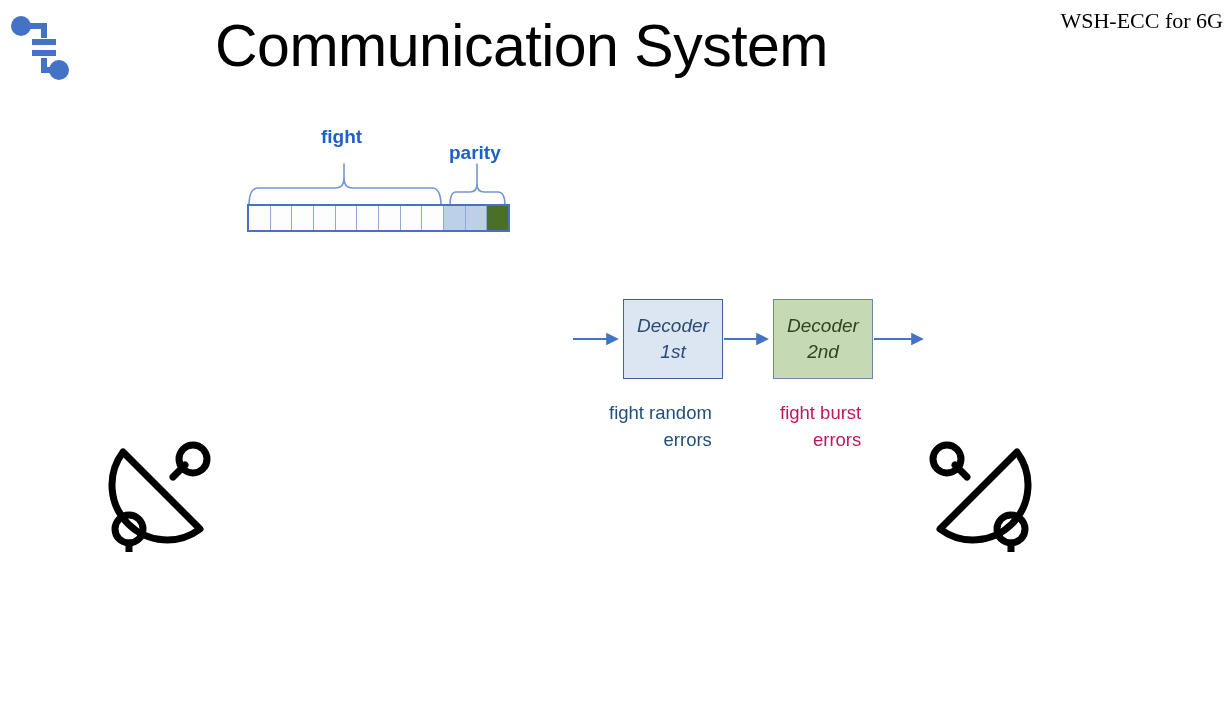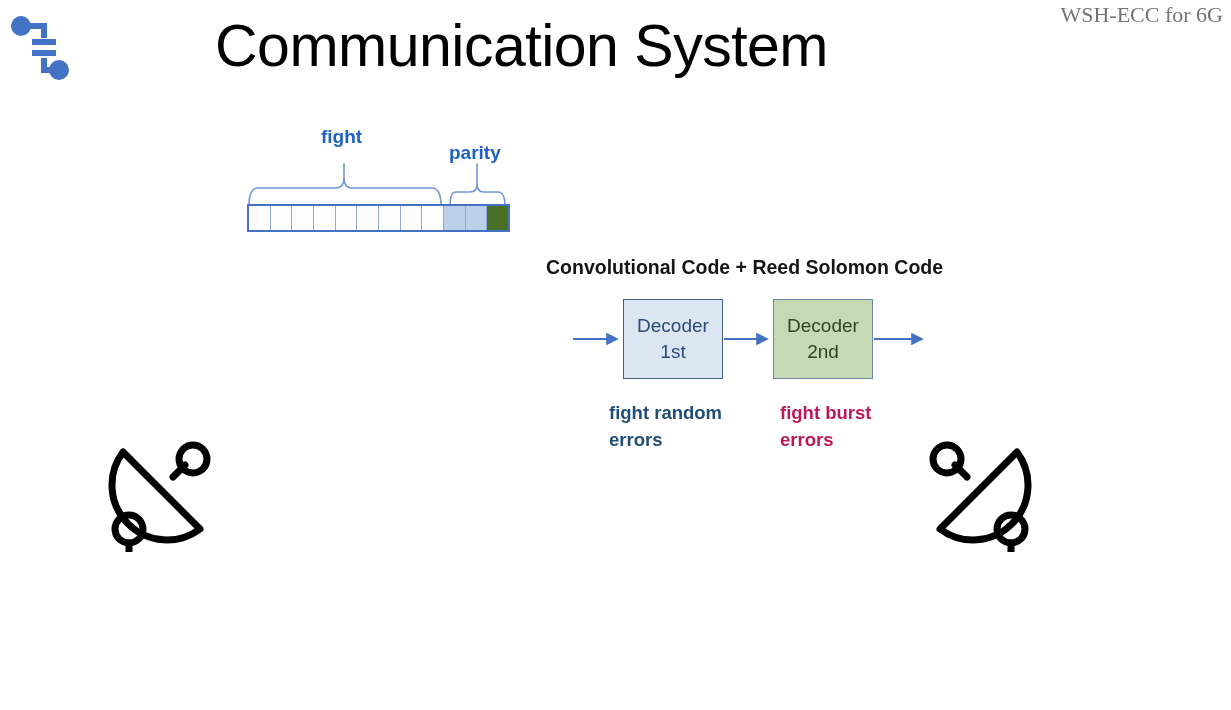--- a/index.html
+++ b/index.html
@@ -34,24 +34,24 @@
     font-family: "Liberation Sans", sans-serif;
     font-size: 59px;
     font-weight: 400;
     color: #000000;
     letter-spacing: -0.5px;
     white-space: nowrap;
   }
   #corner-tag {
     position: absolute;
     right: 8px;
-    top: 2px;
+    top: 8px;
     font-family: "Liberation Serif", serif;
     font-size: 22px;
-    color: #737373;
+    color: #000000;
     white-space: nowrap;
   }
 
   
   #codeword-group {
     position: absolute;
     left: 245px;
     top: 126px;
     width: 280px;
     height: 112px;
@@ -106,20 +106,21 @@
     font-weight: bold;
     color: #151515;
     white-space: nowrap;
   }
   #decoder-chain {
     position: absolute;
     left: 560px;
     top: 292px;
     width: 380px;
     height: 96px;
+    font-style: italic;
   }
   #chain-arrows {
     position: absolute;
     left: 0;
     top: 0;
     width: 380px;
     height: 96px;
   }
   .decoder-box {
     position: absolute;
@@ -147,23 +148,24 @@
     background: #c5d9b5;
     border: 1.6px solid #6d8aa8;
     color: #33431f;
   }
   .decoder-line { display: block; }
 
   .fight-label {
     position: absolute;
     font-family: "Liberation Sans", sans-serif;
     font-size: 18.5px;
-    font-weight: bold;
+    font-weight: normal;
     line-height: 1.45;
     white-space: pre-line;
+    text-align: right;
   }
   #fight-random { left: 609px; top: 400px; color: #1f4e79; }
   #fight-burst  { left: 780px; top: 400px; color: #be185d; }
 
   
   .antenna {
     position: absolute;
     width: 140px;
     height: 160px;
   }
@@ -239,21 +241,20 @@
       <div class="cw-cell cw-white"></div>
       <div class="cw-cell cw-white"></div>
       <div class="cw-cell cw-white"></div>
       <div class="cw-cell cw-white"></div>
       <div class="cw-cell cw-blue"></div>
       <div class="cw-cell cw-blue"></div>
       <div class="cw-cell cw-green"></div>
     </div>
   </div>
 
-  <div id="decoder-heading">Convolutional Code + Reed Solomon Code</div>
 
   <div id="decoder-chain">
     <svg id="chain-arrows" viewBox="0 0 380 96" width="380" height="96" aria-hidden="true">
       <defs>
         <marker id="ah" markerWidth="7" markerHeight="7" refX="6" refY="3.5" orient="auto" markerUnits="strokeWidth">
           <path d="M0,0 L7,3.5 L0,7 z" fill="#4472c4"></path>
         </marker>
       </defs>
       <g stroke="#4472c4" stroke-width="1.8" fill="none">
         <line x1="13" y1="47" x2="57" y2="47" marker-end="url(#ah)"></line>

